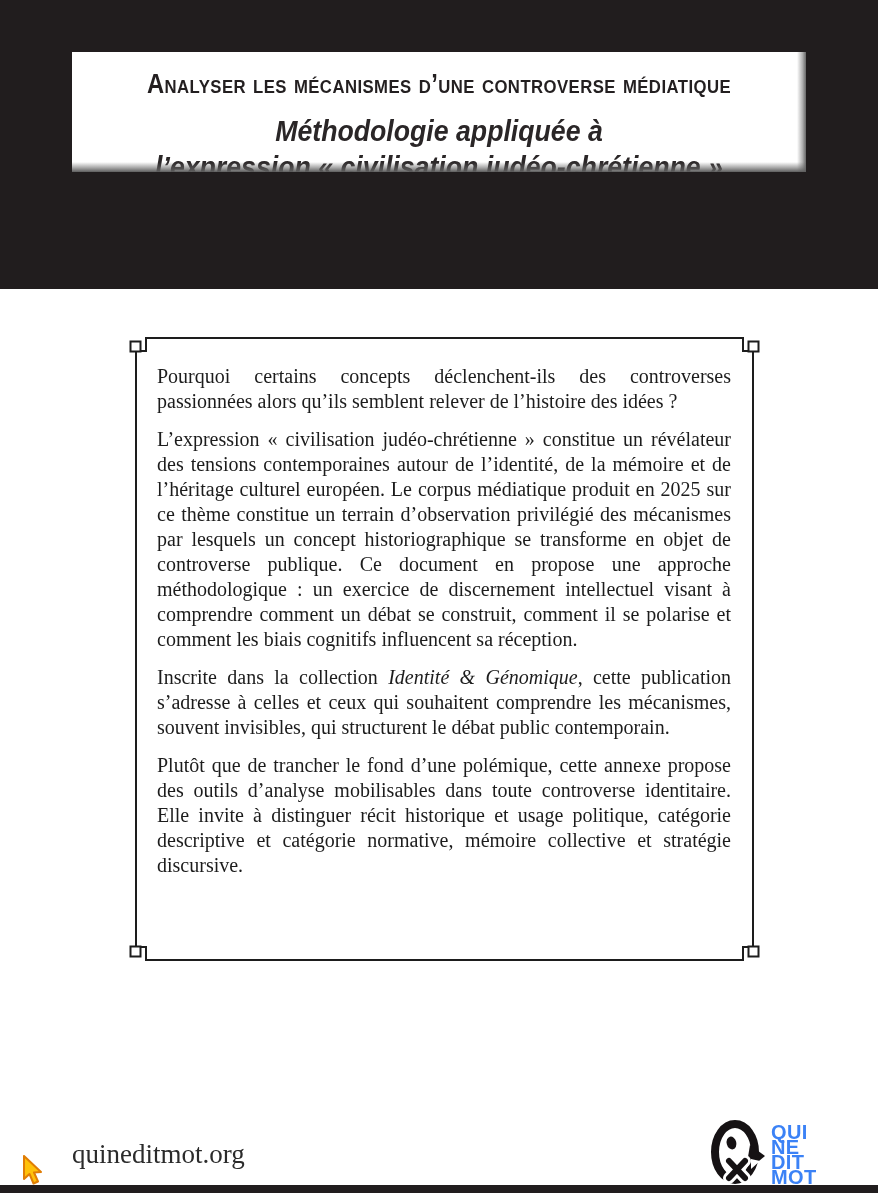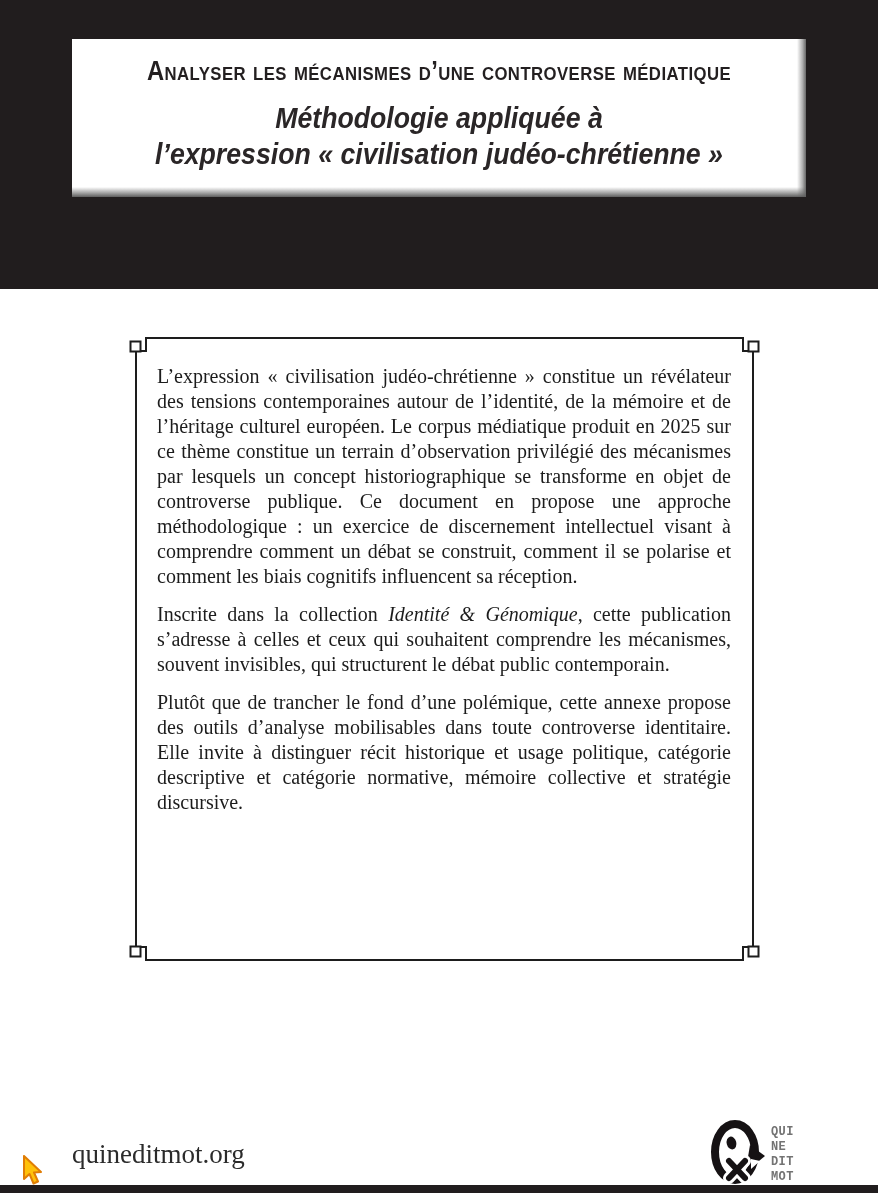--- a/index.html
+++ b/index.html
@@ -14,22 +14,22 @@
 
   
   .header-band {
     position: absolute;
     left: 0; top: 0;
     width: 878px; height: 289px;
     background: #211d1e;
   }
   .title-box {
     position: absolute;
-    left: 72px; top: 39px;
-    width: 734px; height: 158px;
+    left: 72px; top: 52px;
+    width: 734px; height: 120px;
     background: #ffffff;
     text-align: center;
     overflow: hidden;
   }
   .bevel-bottom {
     position: absolute; left: 0; right: 0; bottom: 0; height: 10px;
     background: linear-gradient(to bottom, rgba(110,110,110,0) 0%, rgba(100,100,100,0.55) 55%, #5e5e5e 100%);
   }
   .bevel-right {
     position: absolute; top: 0; bottom: 0; right: 0; width: 9px;
@@ -86,26 +86,25 @@
   }
   .logo {
     position: absolute;
     left: 710px; top: 1119px;
     display: flex;
     align-items: flex-start;
     gap: 5px;
   }
   .logo-wordmark {
     padding-top: 6px;
-    font-size: 12px;
+    font-size: 20px;
     font-weight: 800;
     line-height: 15px;
     letter-spacing: 0.4px;
-    color: #737373;
-    font-family: Liberation Mono, monospace;
+    color: #3b82f6;
   }
   .cursor-svg { position: absolute; left: 20px; top: 1155px; }
 
   .bottom-bar {
     position: absolute;
     left: 0; bottom: 0;
     width: 878px; height: 8px;
     background: #211d1e;
   }
 </style>
@@ -128,20 +127,21 @@
 
   <svg class="frame-svg" width="640" height="640" viewBox="0 0 640 640">
     <path d="M 18 8 H 615 V 21 H 625 V 617 H 615 V 630 H 18 V 617 H 8 V 21 H 18 Z" fill="none" stroke="#1d1d1d" stroke-width="2"></path>
     <rect x="2.5" y="11.5" width="10" height="10" fill="#ffffff" stroke="#1d1d1d" stroke-width="2"></rect>
     <rect x="620.5" y="11.5" width="10" height="10" fill="#ffffff" stroke="#1d1d1d" stroke-width="2"></rect>
     <rect x="2.5" y="616.5" width="10" height="10" fill="#ffffff" stroke="#1d1d1d" stroke-width="2"></rect>
     <rect x="620.5" y="616.5" width="10" height="10" fill="#ffffff" stroke="#1d1d1d" stroke-width="2"></rect>
   </svg>
 
   <div class="box-content">
+    <p>Pourquoi certains concepts déclenchent-ils des controverses passionnées alors qu’ils semblent relever de l’histoire des idées ?</p>
     <p>L’expression « civilisation judéo-chrétienne » constitue un révélateur des tensions contemporaines autour de l’identité, de la mémoire et de l’héritage culturel européen. Le corpus médiatique produit en 2025 sur ce thème constitue un terrain d’observation privilégié des mécanismes par lesquels un concept historiographique se transforme en objet de controverse publique. Ce document en propose une approche méthodologique : un exercice de discernement intellectuel visant à comprendre comment un débat se construit, comment il se polarise et comment les biais cognitifs influencent sa réception.</p>
     <p><span>Inscrite dans la collection </span><span class="italic">Identité &amp; Génomique</span><span>, cette publication s’adresse à celles et ceux qui souhaitent comprendre les mécanismes, souvent invisibles, qui structurent le débat public contemporain.</span></p>
     <p>Plutôt que de trancher le fond d’une polémique, cette annexe propose des outils d’analyse mobilisables dans toute controverse identitaire. Elle invite à distinguer récit historique et usage politique, catégorie descriptive et catégorie normative, mémoire collective et stratégie discursive.</p>
   </div>
 
   <div class="site-url">quineditmot.org</div>
 
   <div class="logo">
     <svg width="56" height="66" viewBox="0 0 56 66">
 

